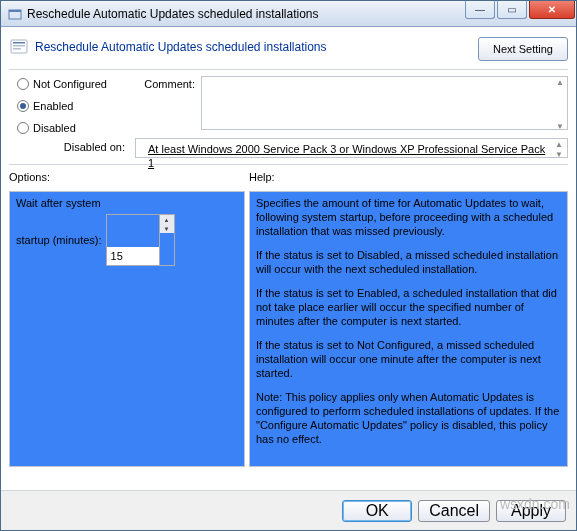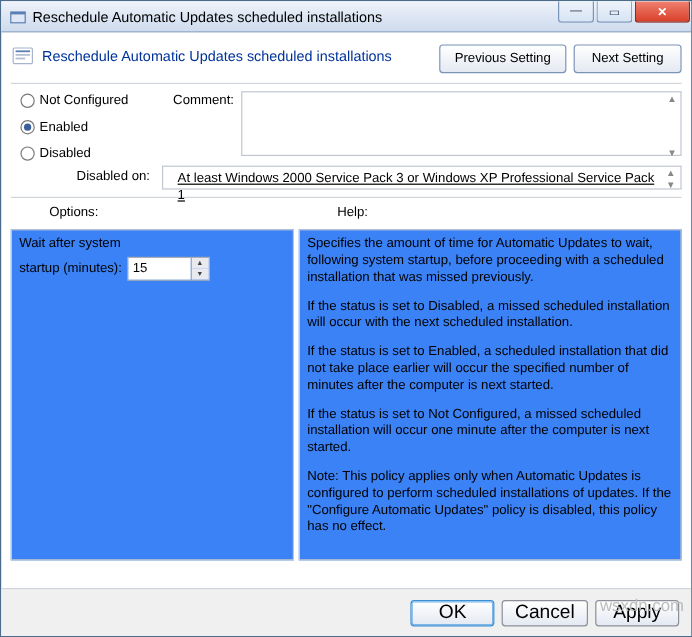--- a/index.html
+++ b/index.html
@@ -183,21 +183,20 @@
   }
   .divider-h {
     border-top: 1px solid #d0d5db;
     margin: 0 8px 6px 8px;
   }
   
   .panels-labels {
     display: flex;
     padding: 0 8px;
     gap: 4px;
-    margin-left: 32px;
   }
   .panels-labels > div { flex: 1; padding-bottom: 4px; }
   .panels-labels > div:first-child { width: 236px; flex: none; }
   .panels {
     display: flex;
     padding: 4px 8px 0 8px;
     gap: 4px;
     height: 280px;
   }
   .panel {
@@ -221,20 +220,21 @@
   }
   .spinner {
     display: flex;
     border: 1px solid #abadb3;
   }
   .spinner input {
     width: 52px;
     border: none;
     padding: 2px 4px;
     font: inherit;
+    margin-top: 32px;
   }
   .spinner .spin-btns {
     display: flex; flex-direction: column;
     border-left: 1px solid #abadb3;
   }
   .spin-btns .sbtn {
     width: 14px; height: 9px;
     display: flex; align-items: center; justify-content: center;
     font-size: 6px;
     background: #e8eaf0;
@@ -299,21 +299,20 @@
     <div class="header-icon">
       <svg width="18" height="18" viewBox="0 0 18 18">
           <rect x="1" y="2" width="16" height="13" rx="1" fill="#fff" stroke="#a7b4c9"></rect>
           <rect x="3" y="4" width="12" height="1.5" fill="#5a7fb4"></rect>
           <rect x="3" y="7" width="12" height="1.5" fill="#b3c0d4"></rect>
           <rect x="3" y="10" width="8" height="1.5" fill="#b3c0d4"></rect>
         </svg>
     </div>
     <div class="header-title">Reschedule Automatic Updates scheduled installations</div>
   </div>
-  <div class="nav-btn">Previous Setting</div>
   <div class="nav-btn">Next Setting</div>
 </div>
 <div class="header-sep"></div>
 
 <div class="config-area">
   <div class="radio-col">
     <div class="radio-item">
       <div class="radio-circle"></div>
       <span>Not Configured</span>
     </div>

